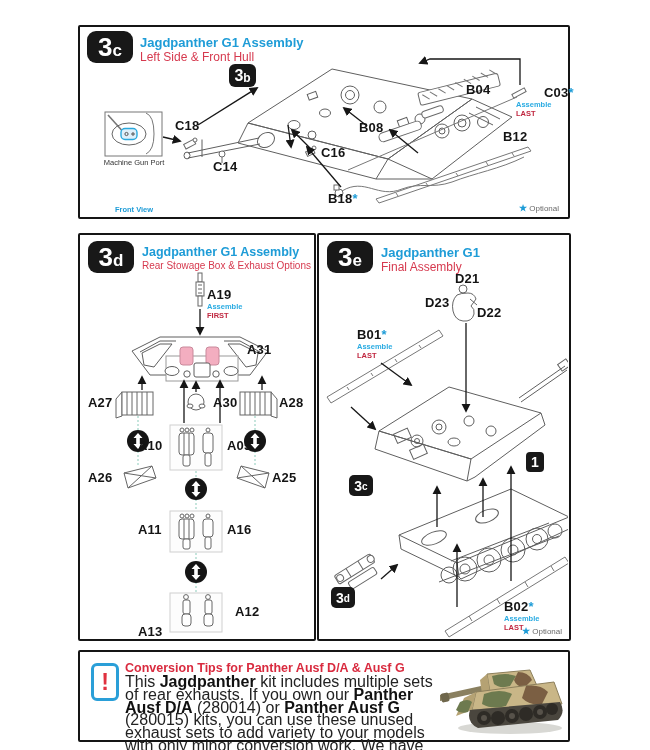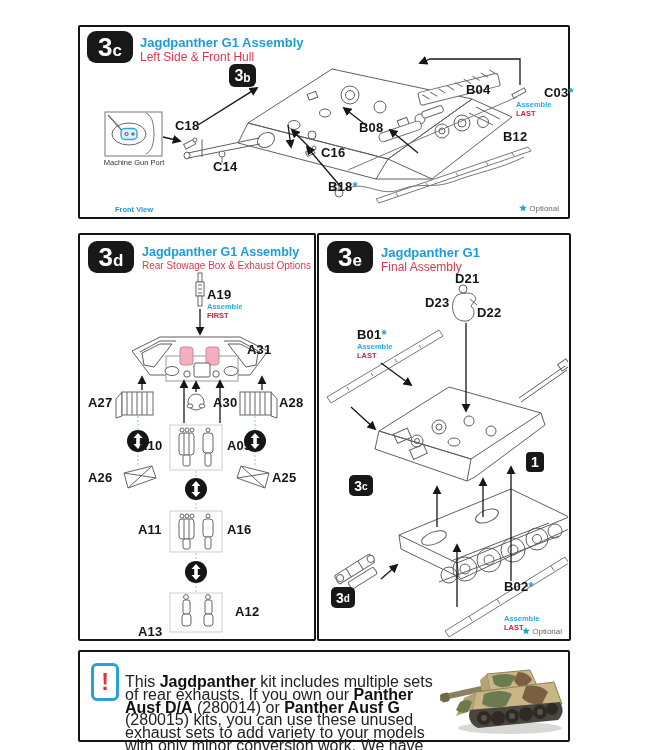--- a/index.html
+++ b/index.html
@@ -145,21 +145,21 @@
   <div class="psub" style="left:60px;top:23px;">Left Side &amp; Front Hull</div>
   <div class="badge badge-sm" style="left:149px;top:37px;">
     <span>3</span>
       <span class="sub">b</span>
   </div>
 
   <div class="plabel" style="left:95px;top:91px;">C18</div>
   <div class="plabel" style="left:133px;top:132px;">C14</div>
   <div class="plabel" style="left:241px;top:118px;">C16</div>
   <div class="plabel" style="left:279px;top:93px;">B08</div>
-  <div class="plabel" style="left:248px;top:152px;"><span>B18</span><span class="star">*</span></div>
+  <div class="plabel" style="left:248px;top:164px;"><span>B18</span><span class="star">*</span></div>
   <div class="plabel" style="left:386px;top:55px;">B04</div>
   <div class="plabel" style="left:436px;top:58px;margin-left:28px;"><span>C03</span><span class="star">*</span></div>
   <div class="note" style="left:436px;top:73px;">
     <span class="as">Assemble</span>
       <span class="ord">LAST</span>
   </div>
   <div class="plabel" style="left:423px;top:102px;">B12</div>
 
   <div class="inset-cap" style="left:12px;top:131px;width:84px;">Machine Gun Port</div>
   <div class="inset-view" style="left:12px;top:141px;width:84px;">Front View</div>
@@ -427,36 +427,37 @@
       <span class="sub">c</span>
   </div>
   <div class="badge badge-one" style="left:207px;top:217px;">
     <span>1</span>
   </div>
   <div class="badge badge-xs" style="left:12px;top:352px;">
     <span>3</span>
       <span class="sub">d</span>
   </div>
 
-  <div class="plabel" style="left:185px;top:344px;"><span>B02</span><span class="star">*</span></div>
+  <div class="plabel" style="left:185px;top:364px;"><span>B02</span><span class="star">*</span></div>
   <div class="note" style="left:185px;top:379px;">
     <span class="as">Assemble</span>
       <span class="ord">LAST</span>
   </div>
 
   <div class="legend" style="right:7px;bottom:3px;">
     <span class="star">★</span> <span>Optional</span>
   </div>
 </div>
 
 <div class="panel" style="left:78px;top:650px;width:492px;height:92px;">
   <div class="bang">
       <span>!</span>
     </div>
   <style>.bang{left:11px;top:11px;}</style>
+  <div class="tips-head" style="left:45px;top:9px;">Conversion Tips for Panther Ausf D/A &amp; Ausf G</div>
   <p class="tips-text" style="left:45px;top:24px;width:312px;">
     <span>This </span><b>Jagdpanther</b><span> kit includes multiple sets of rear exhausts. If you own our </span><b>Panther Ausf D/A</b><span> (280014) or </span><b>Panther Ausf G</b><span> (280015) kits, you can use these unused exhaust sets to add variety to your models with only minor conversion work. We have also included an upgraded Panther gun barrel (</span><b class="tips-link">A22</b><span>) for your use.</span>
   </p>
   <svg class="art" style="left:360px;top:2px;" width="126" height="86" viewBox="0 0 126 86">
     <ellipse cx="70" cy="74" rx="52" ry="6" fill="#d8d8d4"></ellipse>
 
     <polygon points="0,41 50,30 50,36 0,47" fill="#8a8060"></polygon>
     <rect x="1" y="39" width="8" height="9" rx="2" transform="rotate(-12 5 43)" fill="#6f674c"></rect>
 
     <polygon points="47,20 90,16 98,34 50,38" fill="#c9b687" stroke="#8c7f5c" stroke-width="1"></polygon>

